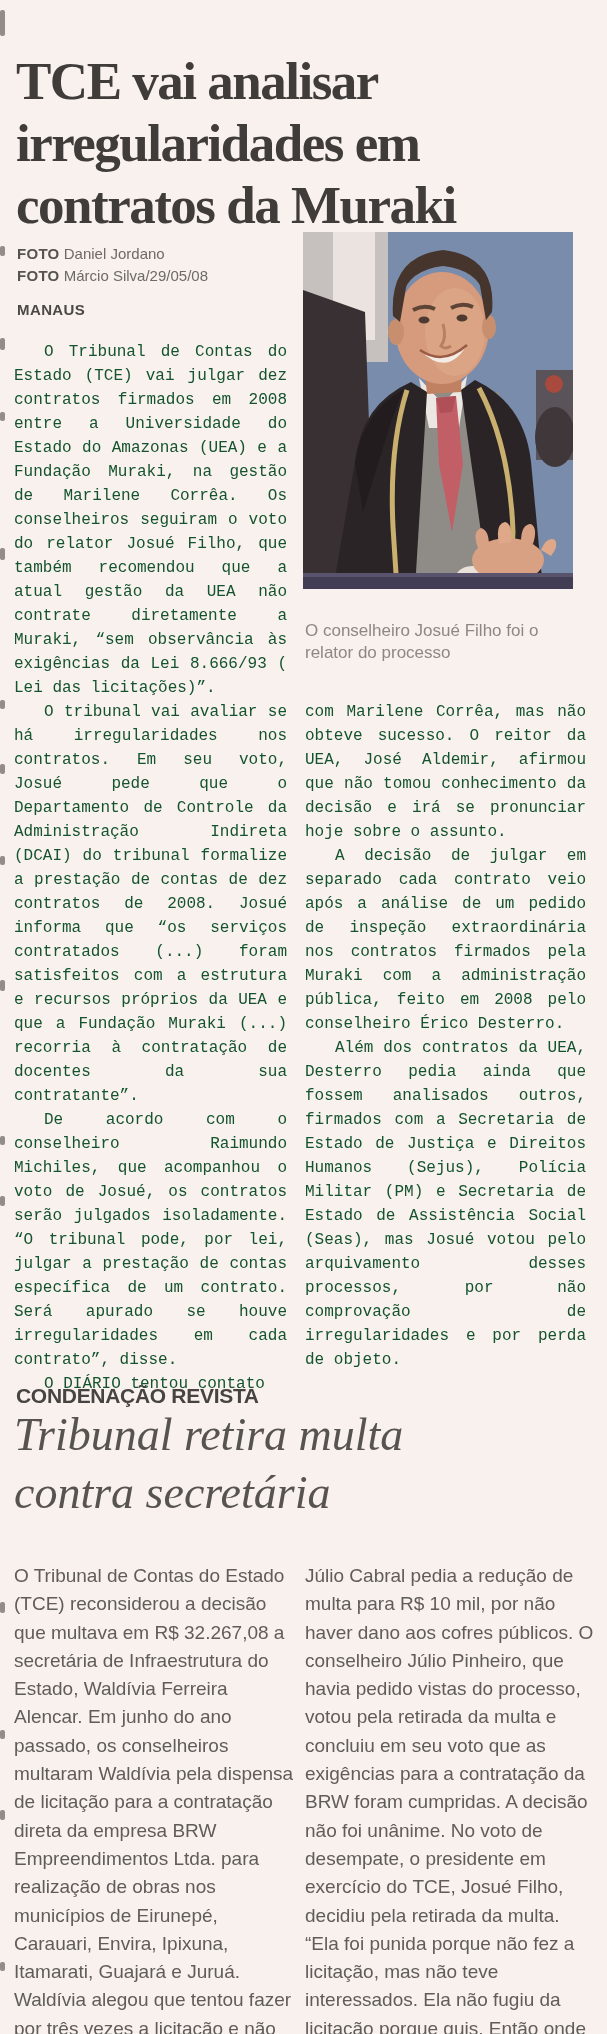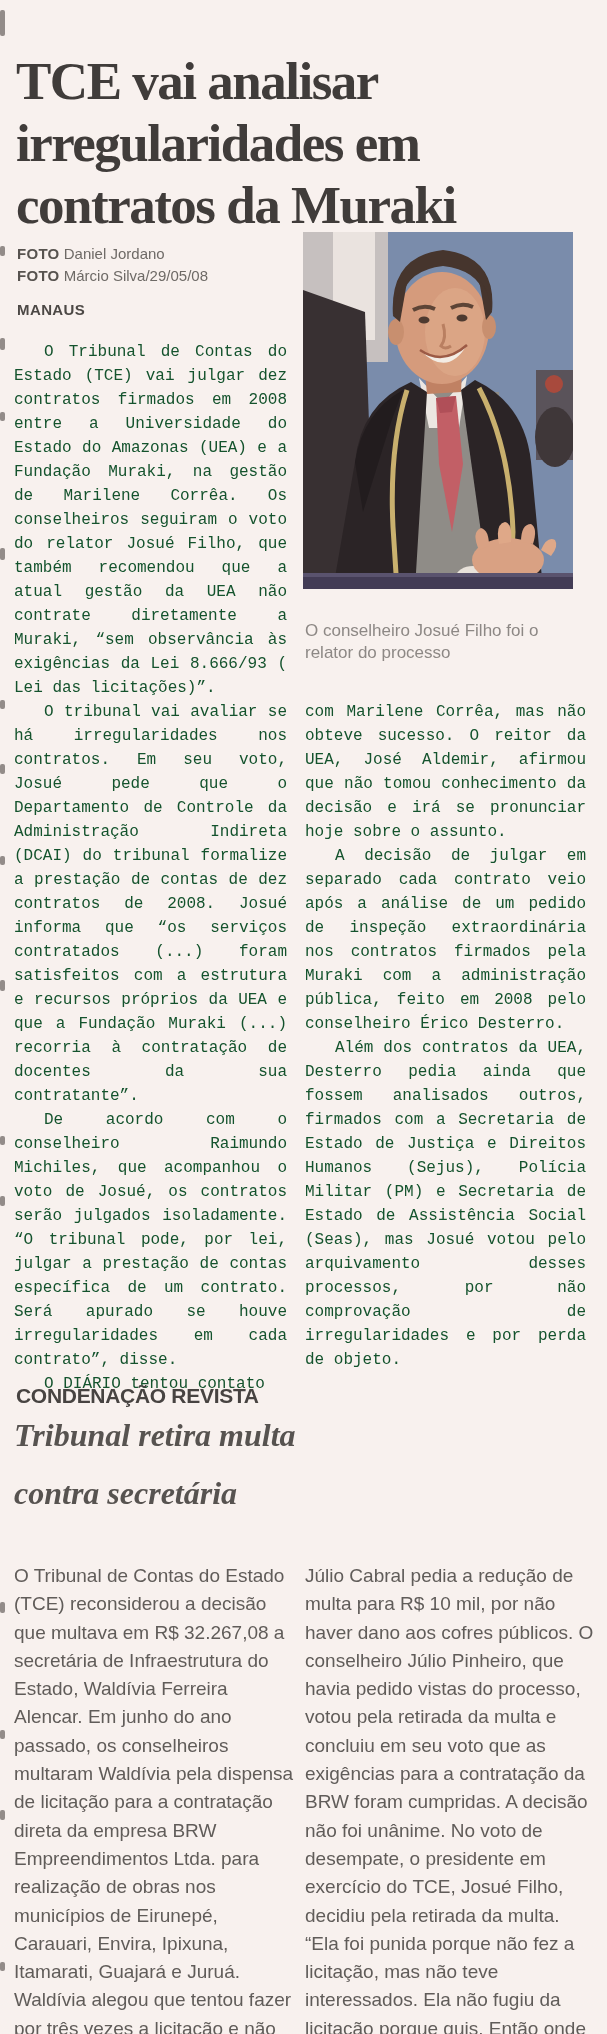--- a/index.html
+++ b/index.html
@@ -46,22 +46,22 @@
     font-size:17px;line-height:22px;color:#8d8885;
   }
   
   .kicker{
     position:absolute;left:16px;top:1384px;
     font-size:21px;font-weight:700;letter-spacing:-.3px;color:#474341;
   }
   .headline2{
     position:absolute;left:14px;top:1406px;width:560px;
     font-family:"Liberation Serif",serif;
-    font-style:italic;font-weight:700;
-    font-size:32px;line-height:58px;color:#575350;
+    font-style:italic;font-weight:400;
+    font-size:46px;line-height:58px;color:#575350;
   }
   .col2x{position:absolute;
     font-family:"Liberation Sans",sans-serif;
     font-size:19px;line-height:28.3px;color:#605c59;
     text-align:left;
   }
   #a2col1{left:14px;top:1562px;width:286px;}
   #a2col2{left:305px;top:1562px;width:290px;}
   
   .smudge{position:absolute;left:0;width:5px;background:rgba(45,39,36,.5);border-radius:2px;}

